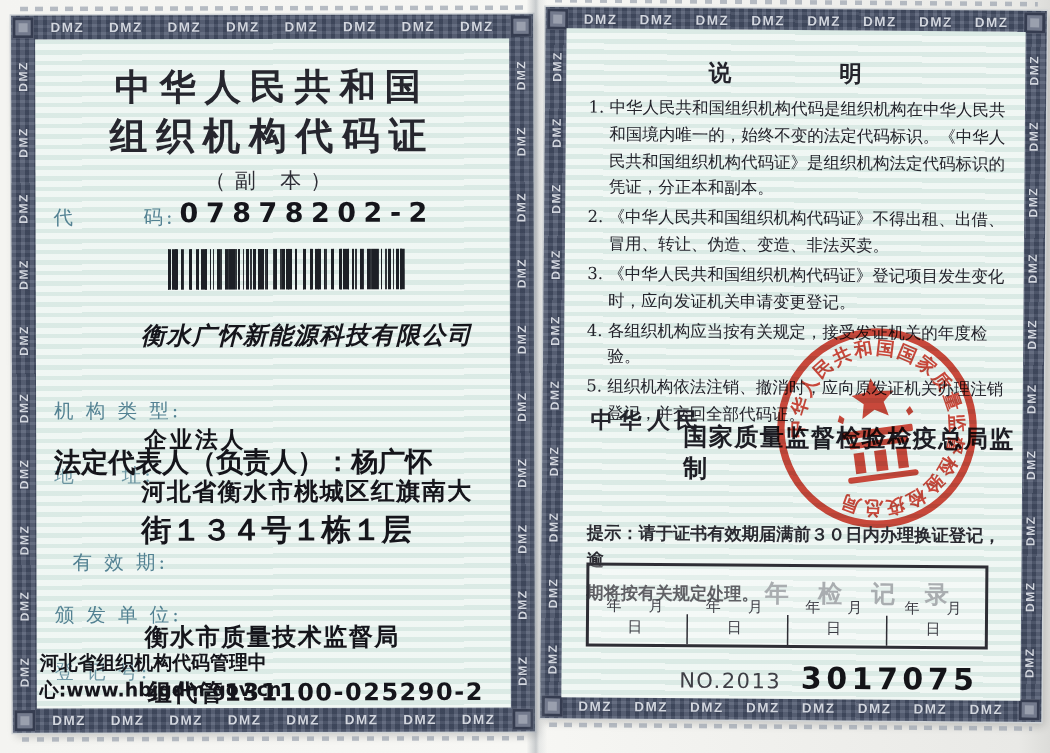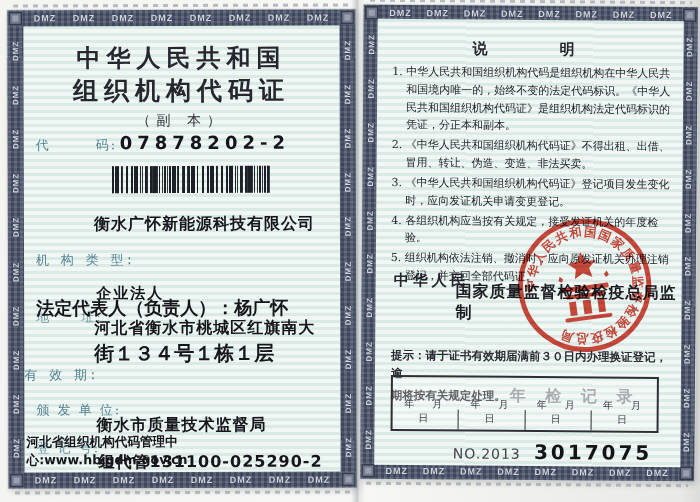--- a/index.html
+++ b/index.html
@@ -158,31 +158,31 @@
   <div class="page-inner">
     <div class="abs cert-title" style="top:16px;">中华人民共和国</div>
     <div class="abs cert-title" style="top:48px; font-size:25px;">组织机构代码证</div>
     <div class="abs cert-subtitle" style="top:86px;">（副 本）</div>
 
     <div class="abs label" style="top:110px; left:12px;">代　　　码:</div>
     <div class="abs value" style="top:106px; left:96px; font-size:18px; letter-spacing:5px;">07878202-2</div>
 
     <div class="abs barcode" style="top:140px; left:88px; width:158px; height:27px;"></div>
 
-    <div class="abs value" style="top:188px; left:70px; font-size:16px; letter-spacing:1px;">衡水广怀新能源科技有限公司</div>
-
-    <div class="abs label" style="top:225px; left:12px;font-family:Liberation Mono, monospace;">机 构 类 型:</div>
+    <div class="abs value" style="top:188px; left:70px; font-size:16px; letter-spacing:1px;font-style:italic;">衡水广怀新能源科技有限公司</div>
+
+    <div class="abs label" style="top:239px; left:12px;">机 构 类 型:</div>
     <div class="abs value" style="top:258px; left:72px; font-size:15px; letter-spacing:2px;">企业法人</div>
 
     <div class="abs label" style="top:282px; left:12px; opacity:.75;">地　　址:</div>
     <div class="abs value" style="top:270px; left:12px; font-size:18px;">法定代表人（负责人）：杨广怀</div>
     <div class="abs value" style="top:292px; left:70px; font-size:16px; letter-spacing:1px;">河北省衡水市桃城区红旗南大</div>
     <div class="abs value" style="top:314px; left:70px; font-size:20px;">街１３４号１栋１层</div>
 
-    <div class="abs label" style="top:340px; left:0;font-family:Liberation Mono, monospace;">有 效 期:</div>
+    <div class="abs label" style="top:340px; left:24px;">有 效 期:</div>
 
     <div class="abs value" style="top:389px; left:72px; font-size:16px; letter-spacing:1px;">衡水市质量技术监督局</div>
     <div class="abs label" style="top:375px; left:12px;">颁 发 单 位:</div>
 
     <div class="abs label" style="top:413px; left:12px; opacity:.75;">登 记 号:</div>
     <div class="abs value" style="top:407px; left:2px; font-size:13px; width:314px; transform:scaleX(.97); transform-origin:left;">河北省组织机构代码管理中心:www.hbjgdm.gov.cn</div>
     <div class="abs value" style="top:426px; left:74px; font-size:16px; letter-spacing:1px;">组代管131100-025290-2</div>
   </div>
 </div>
 

